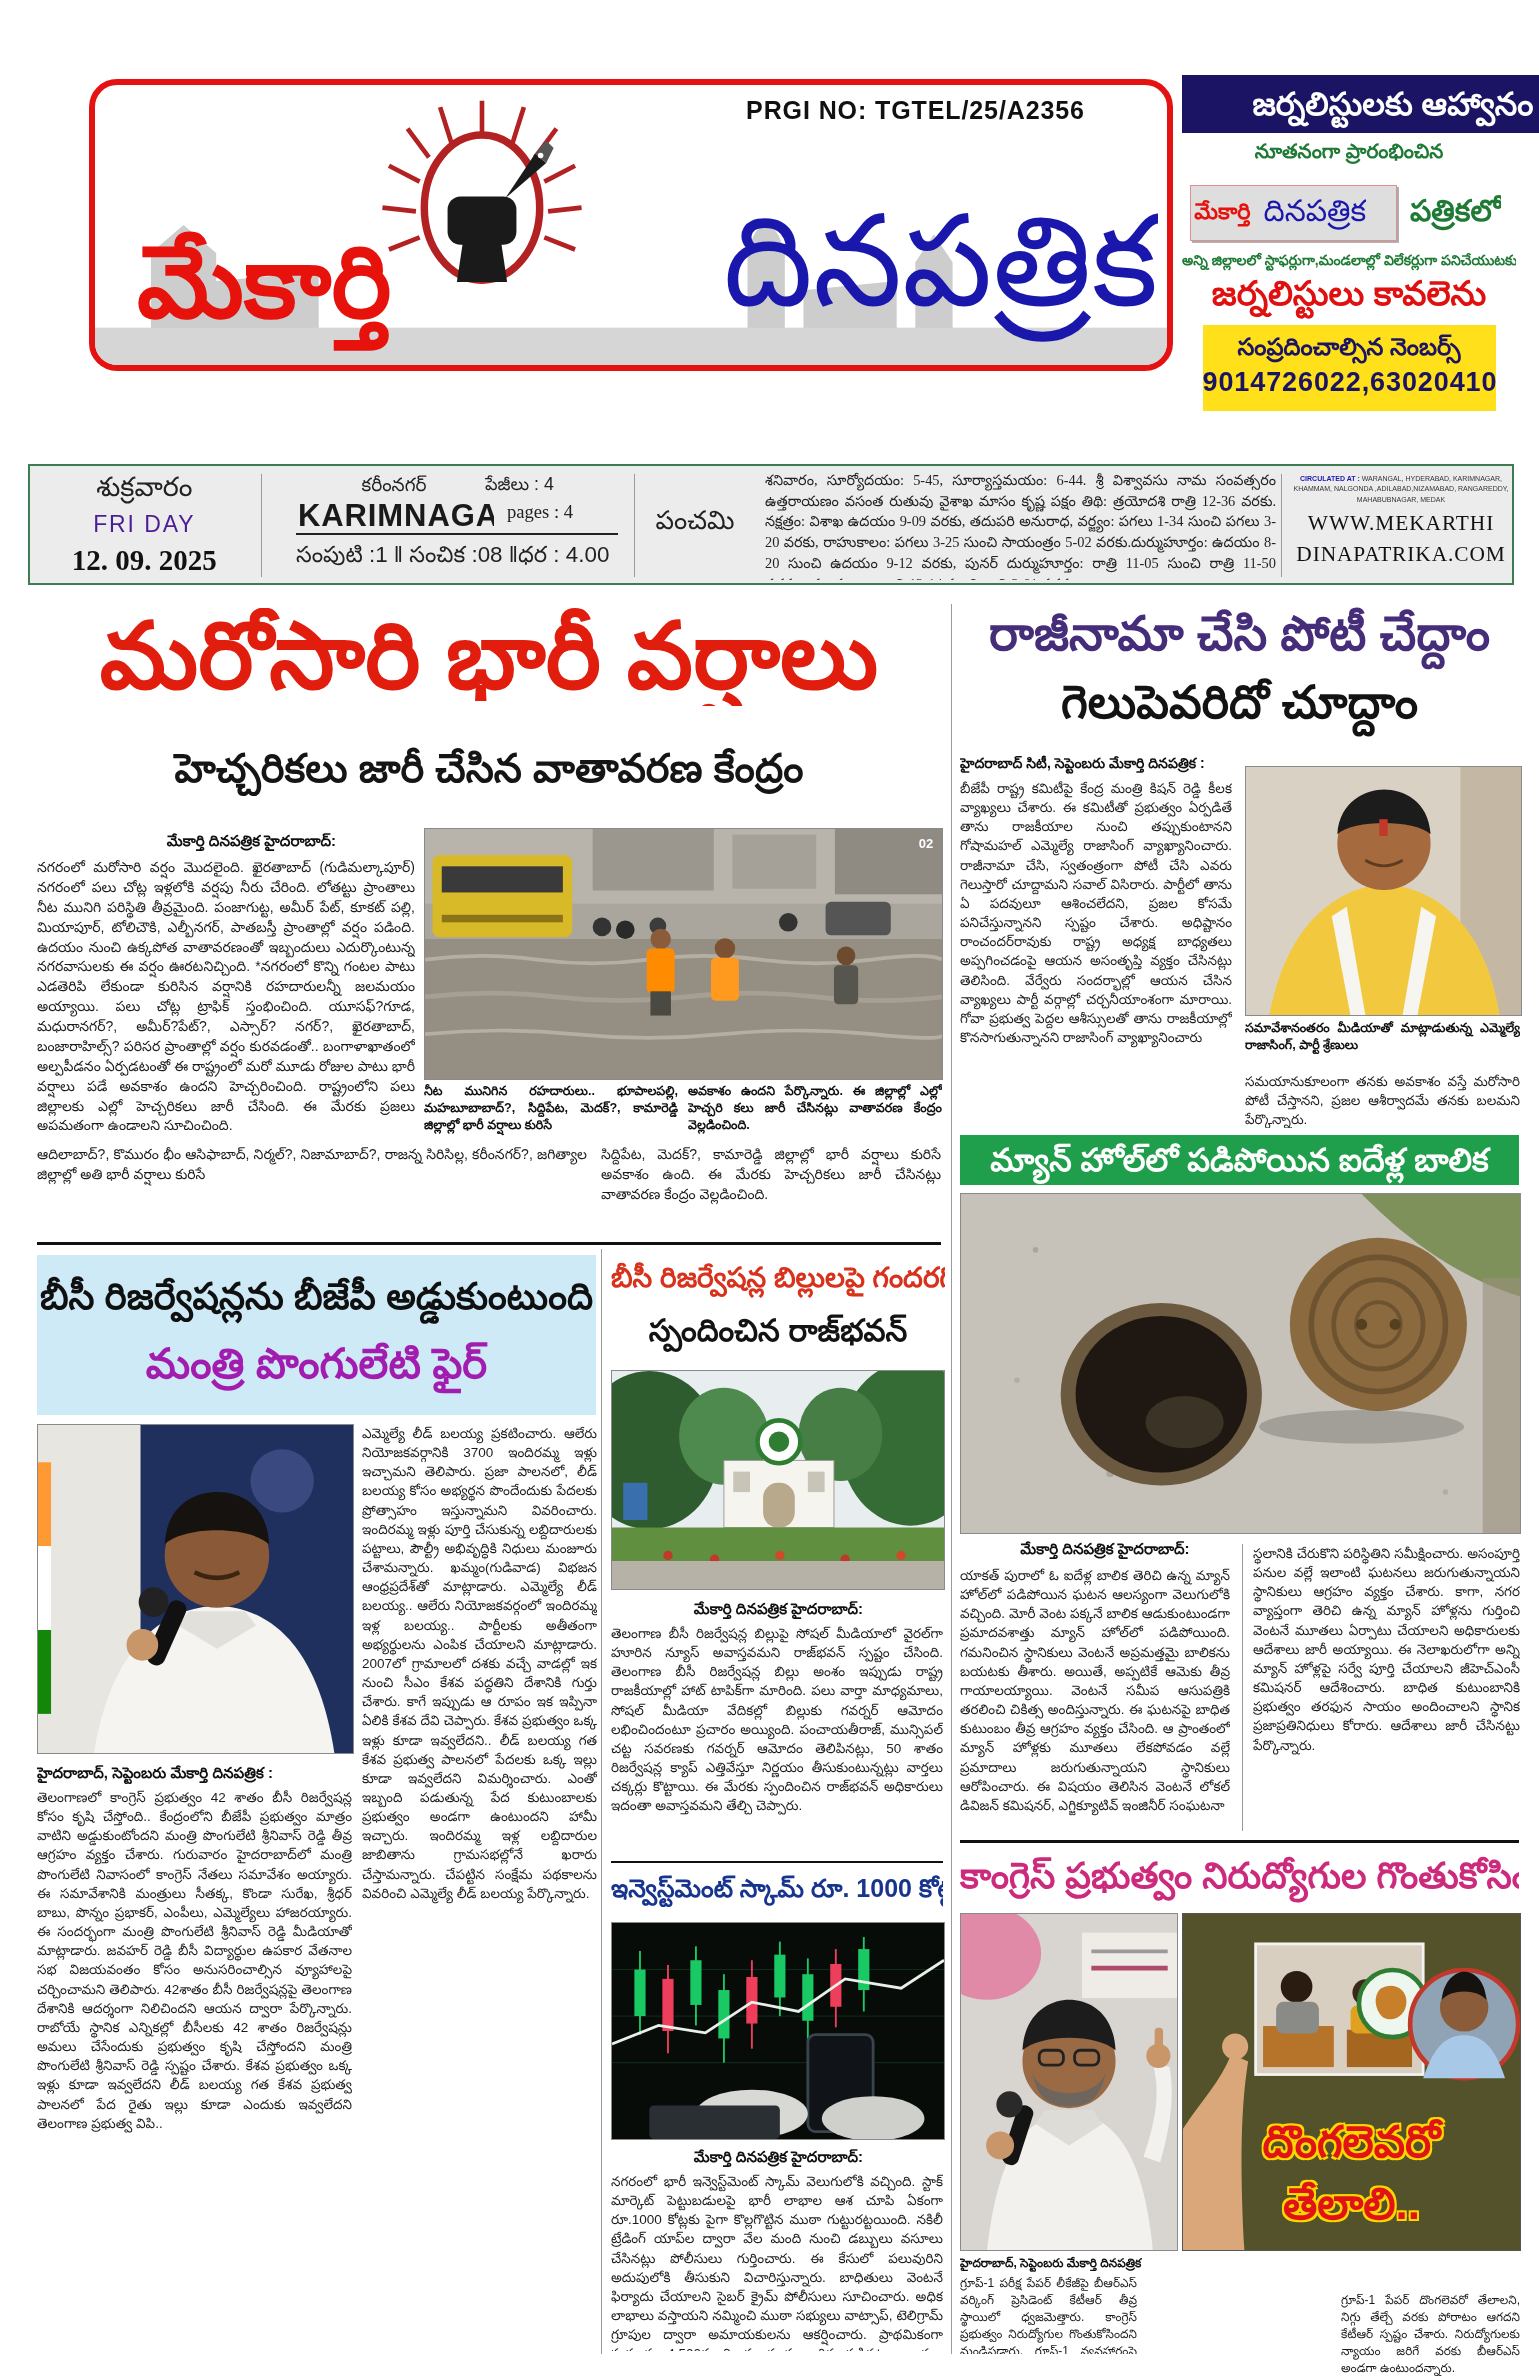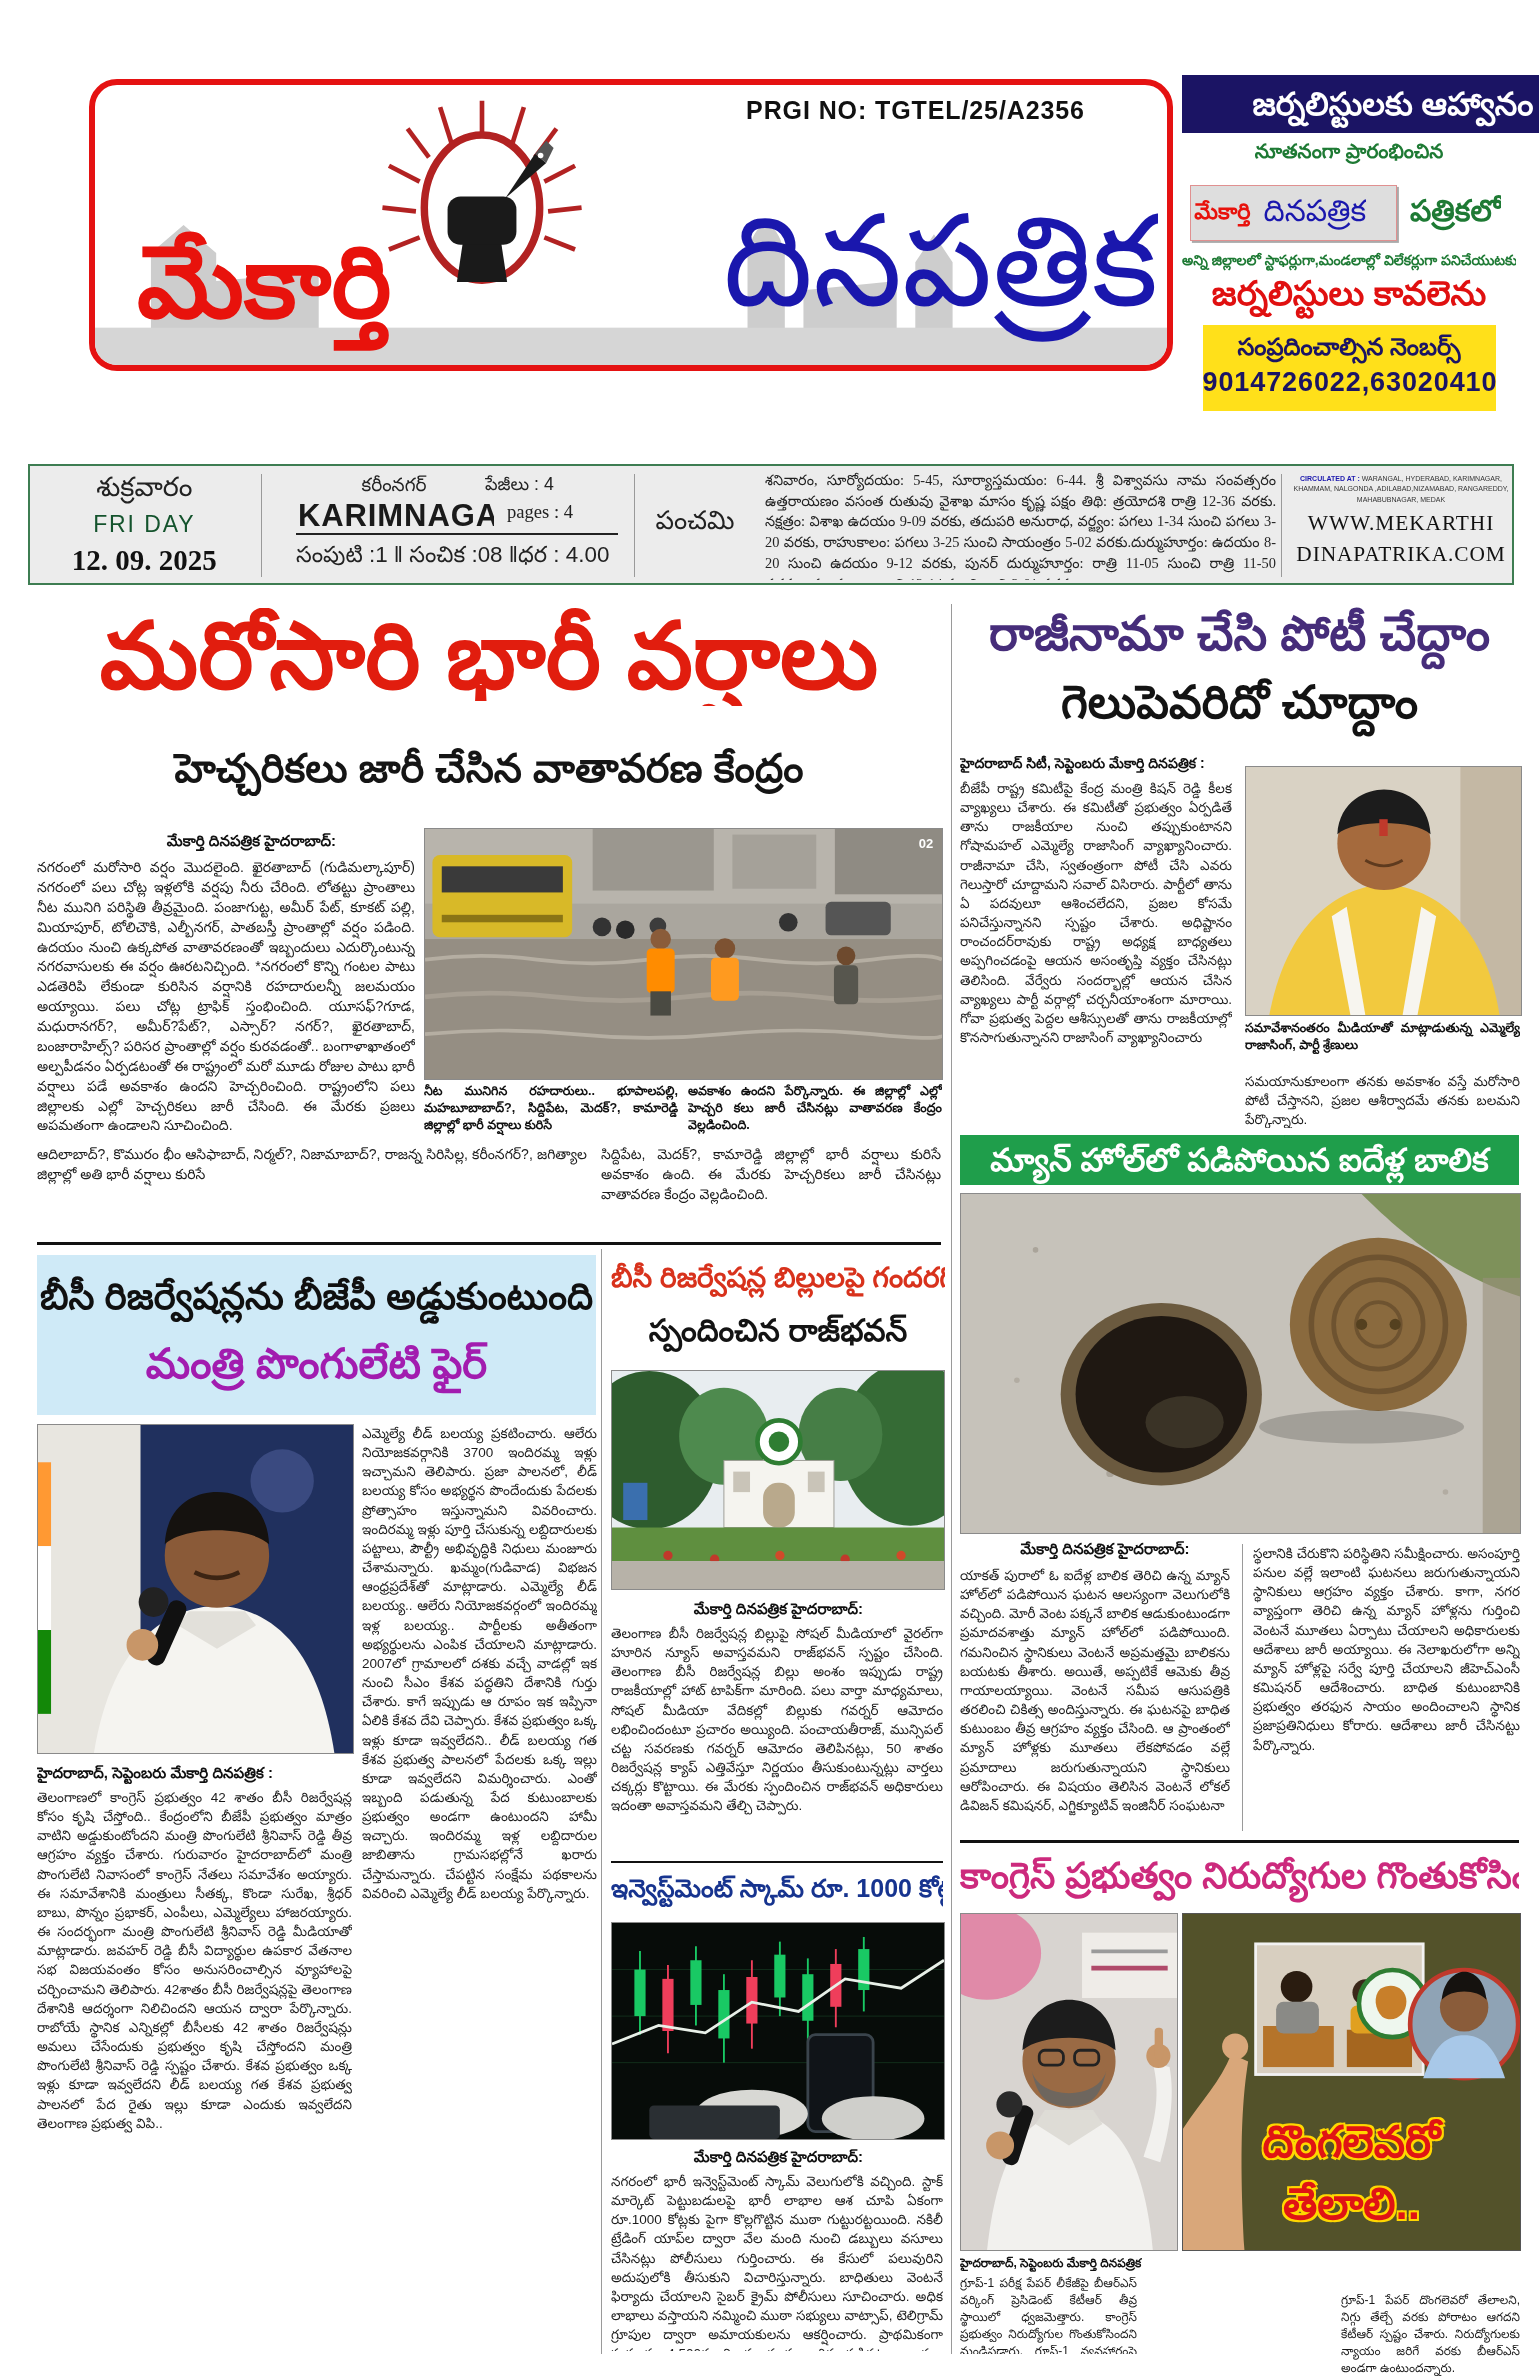--- a/index.html
+++ b/index.html
@@ -18,21 +18,21 @@
   .mast-box{border:6.5px solid #e51212;border-radius:28px;background:#fff;overflow:hidden;}
   .mast-red{color:#e8120c;font-weight:bold;}
   .mast-blue{color:#1a17ad;font-weight:normal;}
   .prgi{color:#111;font-weight:bold;font-size:25px;letter-spacing:0.9px;}
   .ad-banner{background:#1b1464;color:#fff;font-weight:bold;font-size:32px;line-height:58px;text-align:center;overflow:hidden;white-space:nowrap;}
   .ad-green{color:#1e7a34;font-weight:bold;}
   .ad-red{color:#e01010;font-weight:bold;}
   .ad-yellow{background:#ffe01a;color:#1b1464;font-weight:bold;text-align:center;}
   .datebar{border:2.8px solid #3e7d52;background:#ececec;}
   .db-te{font-size:27px;color:#222;}
-  .db-en{font-size:23px;color:#14532d;letter-spacing:1.9px;}
+  .db-en{font-size:23px;color:#4c1d95;letter-spacing:1.9px;}
   .db-date{font-size:29px;color:#111;font-weight:bold;font-family:"Liberation Serif","DejaVu Serif",serif;}
   .panch{font-size:14.4px;line-height:1.45;color:#222;text-align:justify;font-family:"Liberation Serif","DejaVu Serif",serif;}
   .circ{font-size:7px;color:#333;line-height:1.5;text-align:center;}
   .circ b{color:#1a17ad;}
   .site{font-size:21.4px;color:#111;letter-spacing:0.9px;text-align:center;font-family:"Liberation Serif","DejaVu Serif",serif;}
   .h-main{color:#e11d0e;font-weight:bold;font-size:93px;line-height:1.05;}
   .h-sub{color:#151515;font-weight:bold;font-size:40px;}
   .h-purple{color:#462d7a;font-weight:bold;font-size:48px;}
   .h-black2{color:#131313;font-weight:bold;font-size:46px;}
   .green-banner{background:#1f9e4b;color:#fff;font-weight:bold;font-size:32px;line-height:50px;text-align:center;white-space:nowrap;overflow:hidden;}

